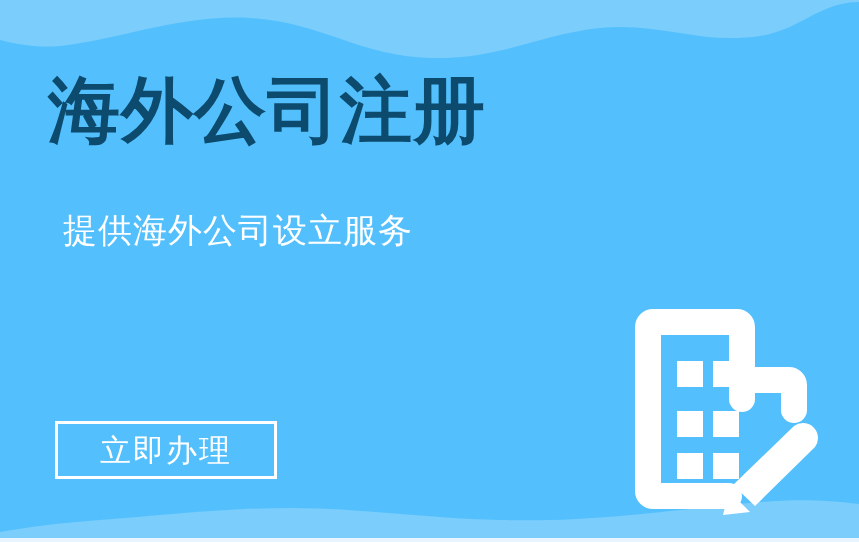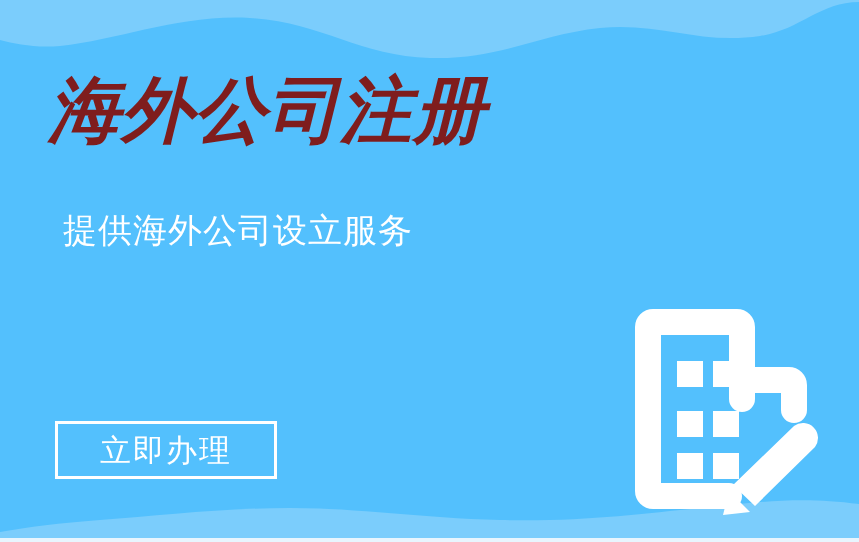--- a/index.html
+++ b/index.html
@@ -56,27 +56,26 @@
     left: 0;
     top: 0;
     width: 859px;
     height: 542px;
   }
 
   .title {
     position: absolute;
     left: 48px;
     top: 72px;
-    color: #7f1d1d;
+    color: #0c4a6e;
     font-size: 72px;
     font-weight: bold;
     line-height: 1.08;
     letter-spacing: 1px;
     white-space: nowrap;
-    font-style: italic;
   }
 
   .subtitle {
     position: absolute;
     left: 63px;
     top: 210px;
     color: #ffffff;
     font-size: 34px;
     font-weight: normal;
     line-height: 1.2;

